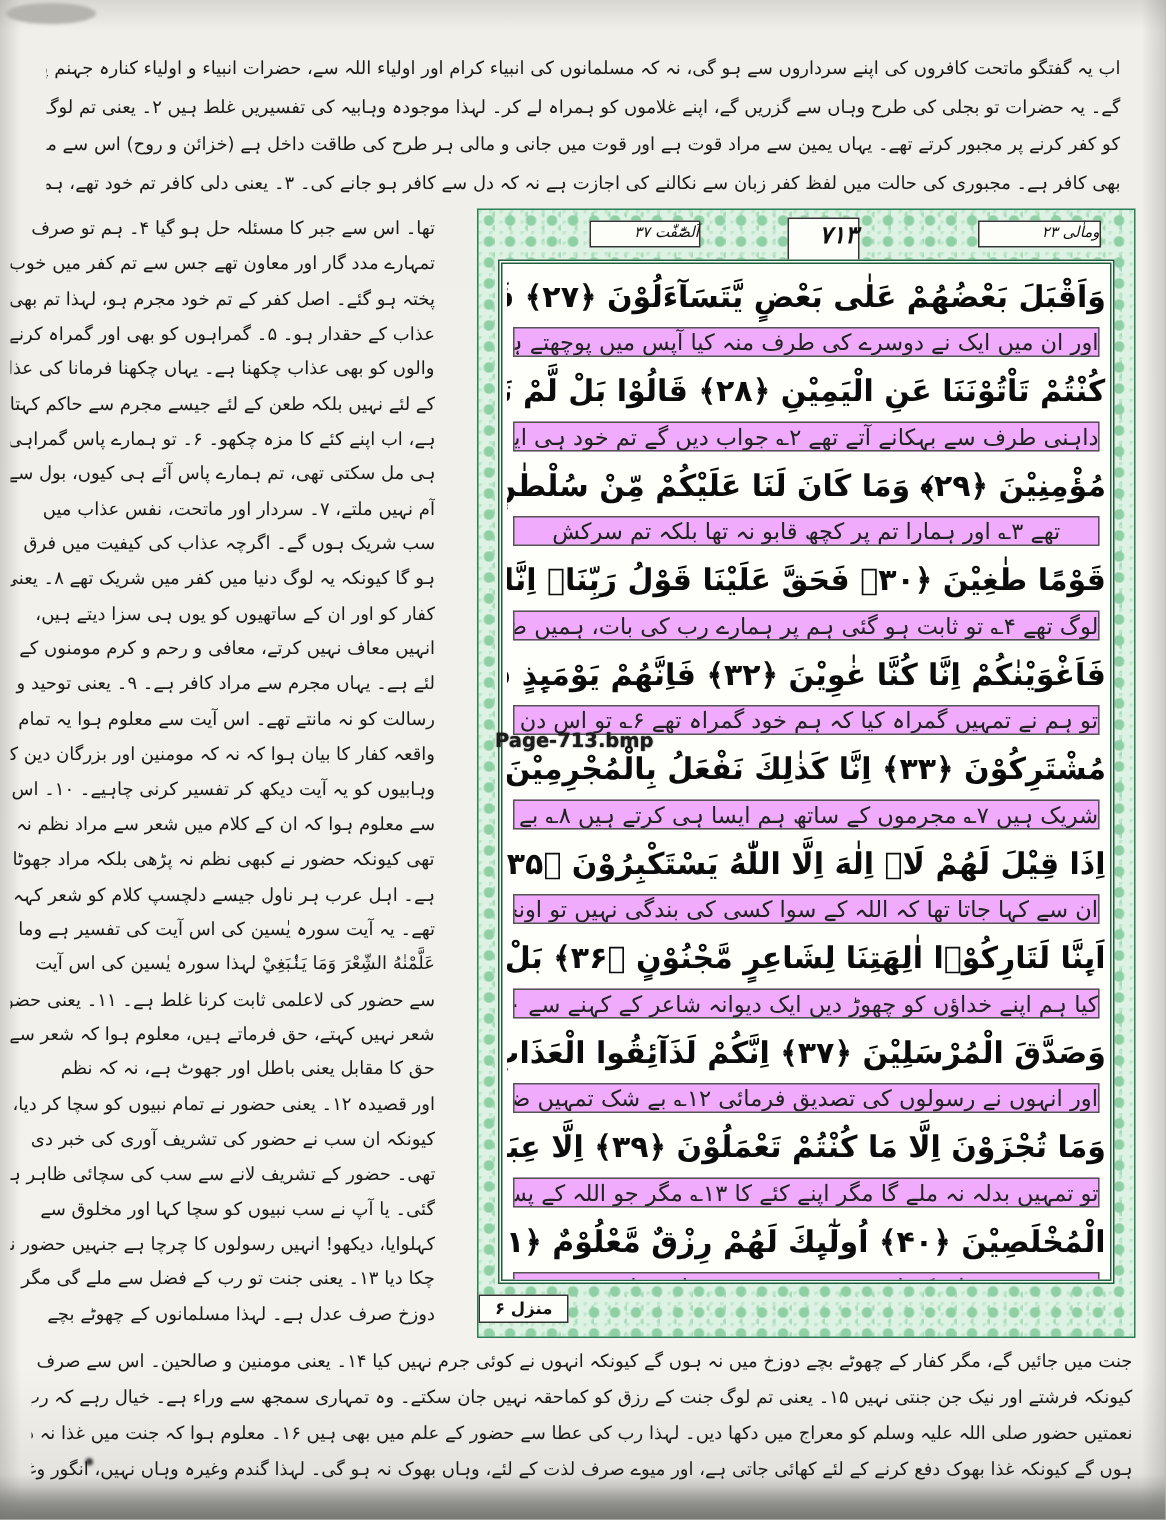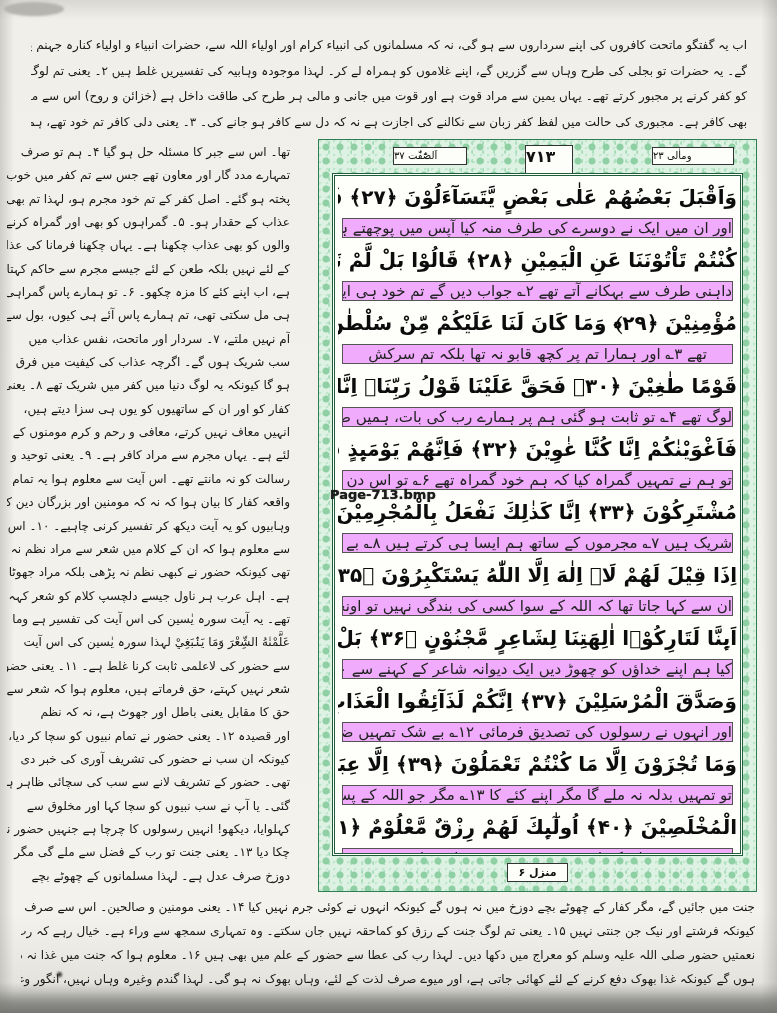--- a/index.html
+++ b/index.html
@@ -45,21 +45,21 @@
       radial-gradient(circle at 7px 7px,#8fcfa4 3px,rgba(143,207,164,0) 4px),
       radial-gradient(circle at 0px 0px,#bfe6cc 2px,rgba(191,230,204,0) 3px),
       radial-gradient(circle at 11px 3px,#a7dcb8 1.5px,rgba(167,220,184,0) 2.5px);
     background-size:14px 14px,7px 7px,11px 9px;
   }
   #quran-header{
     position:absolute;top:5px;left:0;right:0;height:26px;
   }
   .hdr-cell{
     position:absolute;top:2px;background:#fdfdfa;border:1px solid #333;
-    color:#111;text-align:left;box-sizing:border-box;
+    color:#111;text-align:right;box-sizing:border-box;font-style:italic;
   }
   #hdr-juz{right:22px;width:82px;height:18px;font-size:10px;line-height:16px;}
   #hdr-page{right:183px;width:48px;height:36px;font-size:16px;line-height:21px;font-weight:bold;top:0;}
   #hdr-surah{left:74px;width:74px;height:18px;font-size:10px;line-height:16px;}
   #quran-inner{
     position:absolute;left:13px;right:13px;top:33px;bottom:35px;
     background:#fefefb;
     border:3px double #1e5e3a;
     box-sizing:border-box;
     padding:1px 3px;
@@ -69,21 +69,21 @@
     direction:rtl;text-align:center;white-space:nowrap;overflow:hidden;
     font-size:20px;font-weight:bold;color:#0c0c0c;line-height:40px;height:40px;
   }
   .q-urdu{
     direction:rtl;text-align:center;white-space:nowrap;overflow:hidden;
     font-size:15px;color:#222;line-height:18px;height:18px;
     border:1px solid #555;background:#f0abfc;
     margin:1px 4px 2px 4px;
   }
   #manzil-row{
-    position:absolute;left:0;right:0;bottom:6px;height:24px;text-align:center;
+    position:absolute;left:0;right:0;bottom:6px;height:24px;text-align:left;
   }
   #manzil-box{
     display:inline-block;background:#fdfdfa;border:1px solid #333;
     font-size:11px;line-height:17px;height:19px;box-sizing:border-box;
     padding:0 10px;color:#111;font-weight:bold;
   }
   
   #filename-artifact{
     position:absolute;left:330px;top:487px;
     font-family:"DejaVu Sans",sans-serif;font-weight:bold;font-size:13px;color:#1c1c1c;

